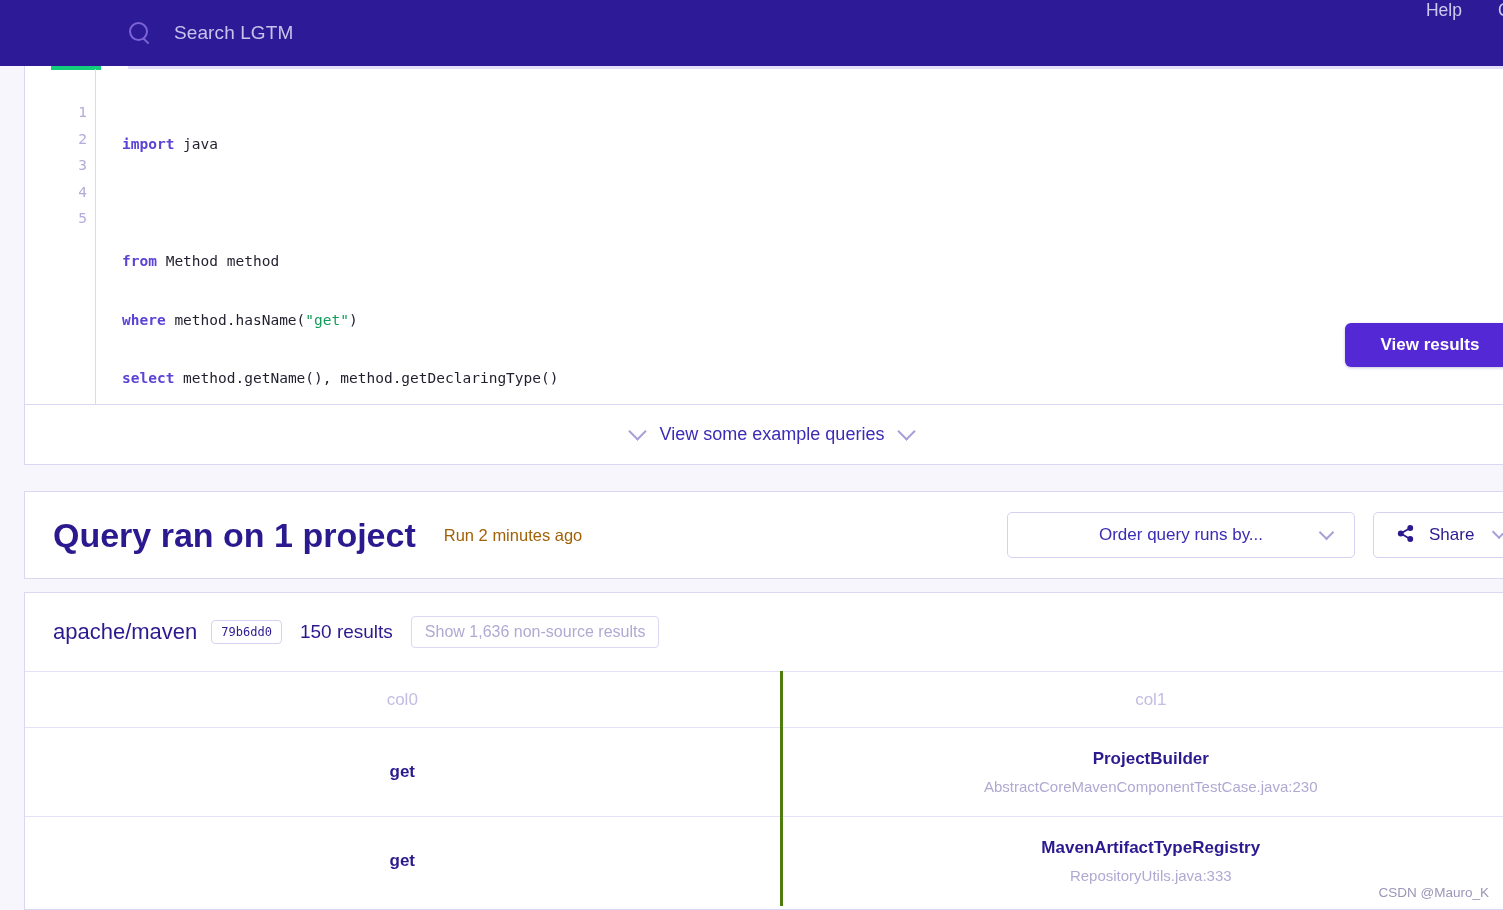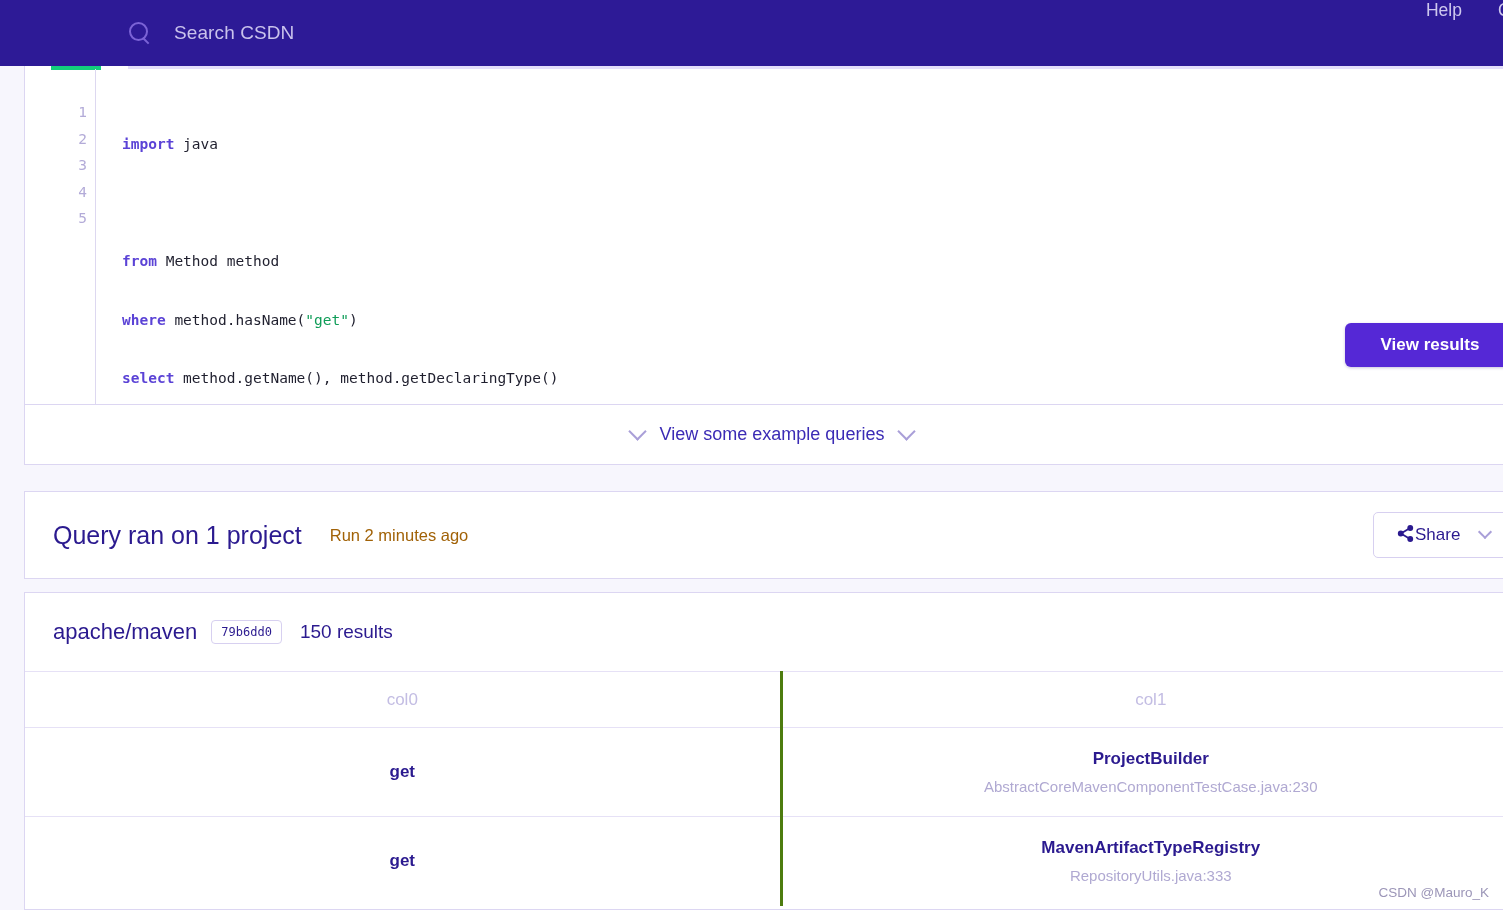--- a/index.html
+++ b/index.html
@@ -209,23 +209,23 @@
     top: 491px;
     width: 1496px;
     height: 88px;
     background: #ffffff;
     border: 1px solid #dcd6f2;
     display: flex;
     align-items: center;
   }
   .results-title {
     margin-left: 28px;
-    font-size: 25px;
-    color: #2b1a8f;
-    font-weight: normal;
+    font-size: 34px;
+    color: #2b1a8f;
+    font-weight: bold;
     white-space: nowrap;
   }
   .results-subtitle {
     margin-left: 28px;
     font-size: 16.5px;
     color: #a16207;
     white-space: nowrap;
   }
   .header-controls {
     margin-left: auto;
@@ -263,20 +263,21 @@
     height: 46px;
     border: 1px solid #d7d0f0;
     border-radius: 5px;
     background: #fff;
     display: flex;
     align-items: center;
     cursor: pointer;
   }
   .share-icon { margin-left: 22px; flex: 0 0 auto; }
   .share-label {
+    margin-left: 14px;
     font-size: 17px;
     color: #2b1a8f;
   }
   .share-btn .chev {
     margin-left: 20px;
     width: 10px; height: 10px;
     border-width: 2px;
   }
 
   
@@ -379,21 +380,21 @@
     z-index: 20;
     user-select: none;
   }
 </style>
 </head>
 <body>
 
 <div class="topbar">
   <div class="search-wrap">
     <span class="search-icon"></span>
-    <span class="search-label">Search CSDN</span>
+    <span class="search-label">Search LGTM</span>
   </div>
   <div class="topnav">
     <span class="topnav-item">Help</span>
     <span class="topnav-item clipped">Que</span>
   </div>
 </div>
 
 <div class="editor-panel">
   <div class="tabstrip">
     <div class="tab-active-underline"></div>
@@ -427,20 +428,24 @@
     <span class="examples-text">View some example queries</span>
     <span class="chev"></span>
   </div>
 </div>
 
 <div class="results-header">
   <h2 class="results-title">Query ran on 1 project</h2>
   <span class="results-subtitle">Run 2 minutes ago</span>
 
   <div class="header-controls">
+    <div class="order-select">
+      <span class="order-select-label">Order query runs by...</span>
+      <span class="chev"></span>
+    </div>
 
     <div class="share-btn">
       <span class="share-icon">
         <svg width="19" height="19" viewBox="0 0 24 24" fill="none" stroke="#2b1a8f" stroke-width="2.2" stroke-linecap="round" stroke-linejoin="round">
           <circle cx="18" cy="5" r="2.6" fill="#2b1a8f"></circle>
           <circle cx="6" cy="12" r="2.6" fill="#2b1a8f"></circle>
           <circle cx="18" cy="19" r="2.6" fill="#2b1a8f"></circle>
           <line x1="8.3" y1="10.8" x2="15.7" y2="6.2"></line>
           <line x1="8.3" y1="13.2" x2="15.7" y2="17.8"></line>
         </svg>
@@ -450,20 +455,21 @@
     </div>
   </div>
 </div>
 
 <div class="project-panel">
 
   <div class="project-row">
     <span class="project-name">apache/maven</span>
     <span class="commit-chip">79b6dd0</span>
     <span class="result-count">150 results</span>
+    <button class="nonsource-btn">Show 1,636 non-source results</button>
 
   </div>
 
   <table class="results-table">
     <thead>
       <tr>
         <th class="col-a">col0</th>
         <th class="col-b">col1</th>
       </tr>
     </thead>

